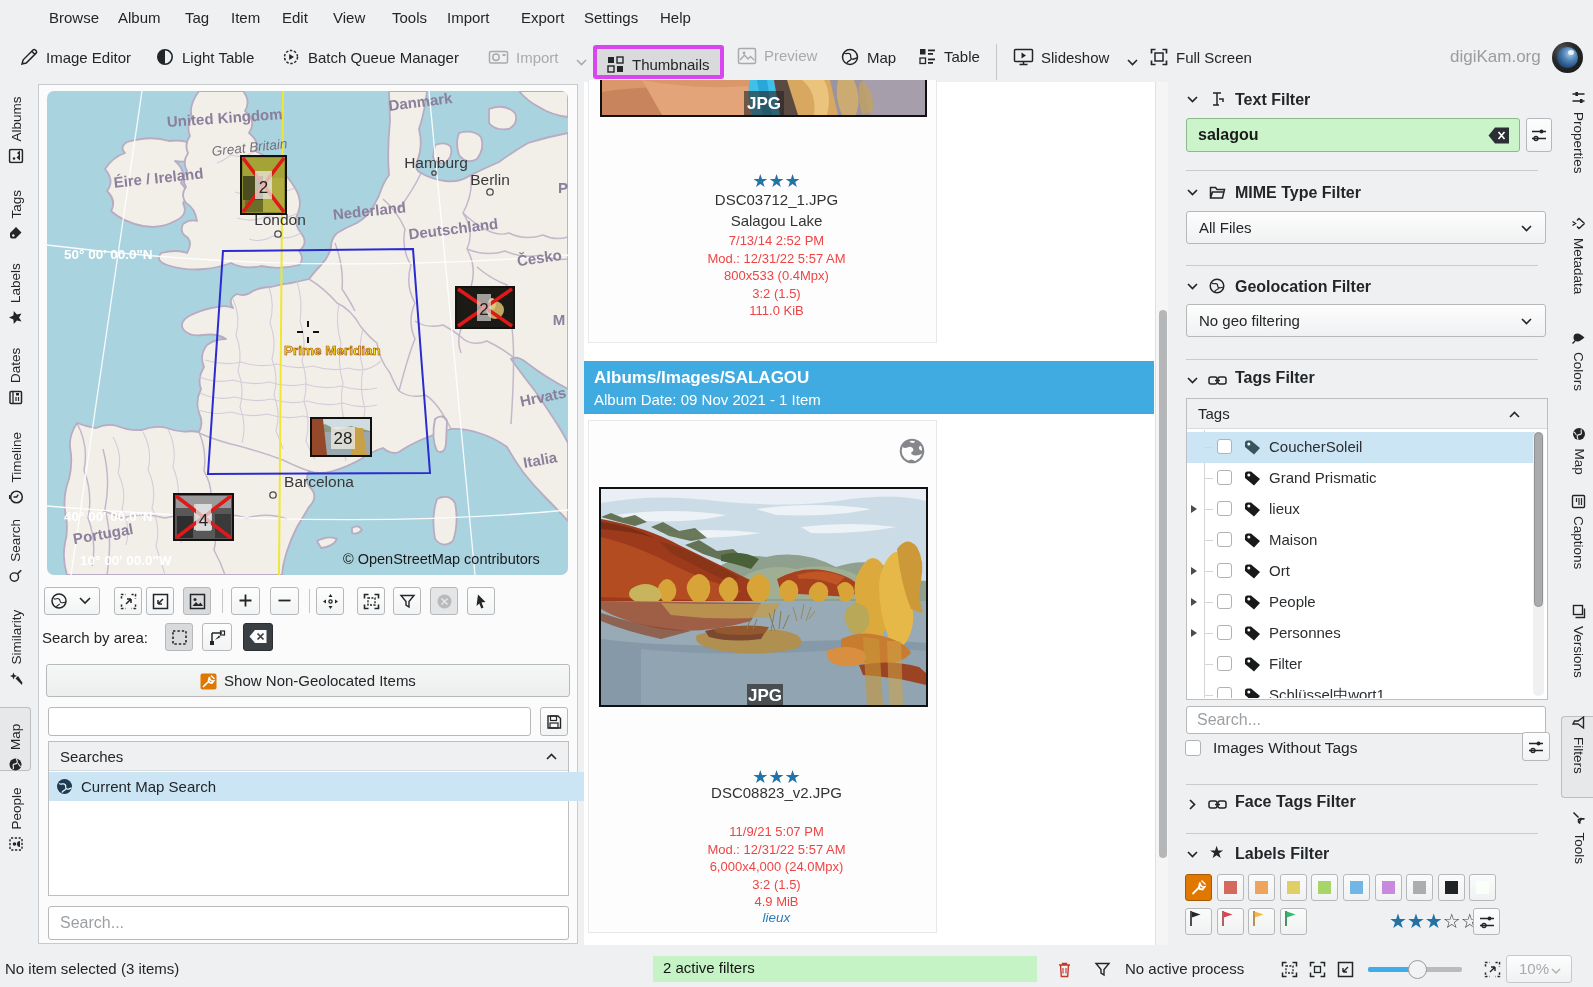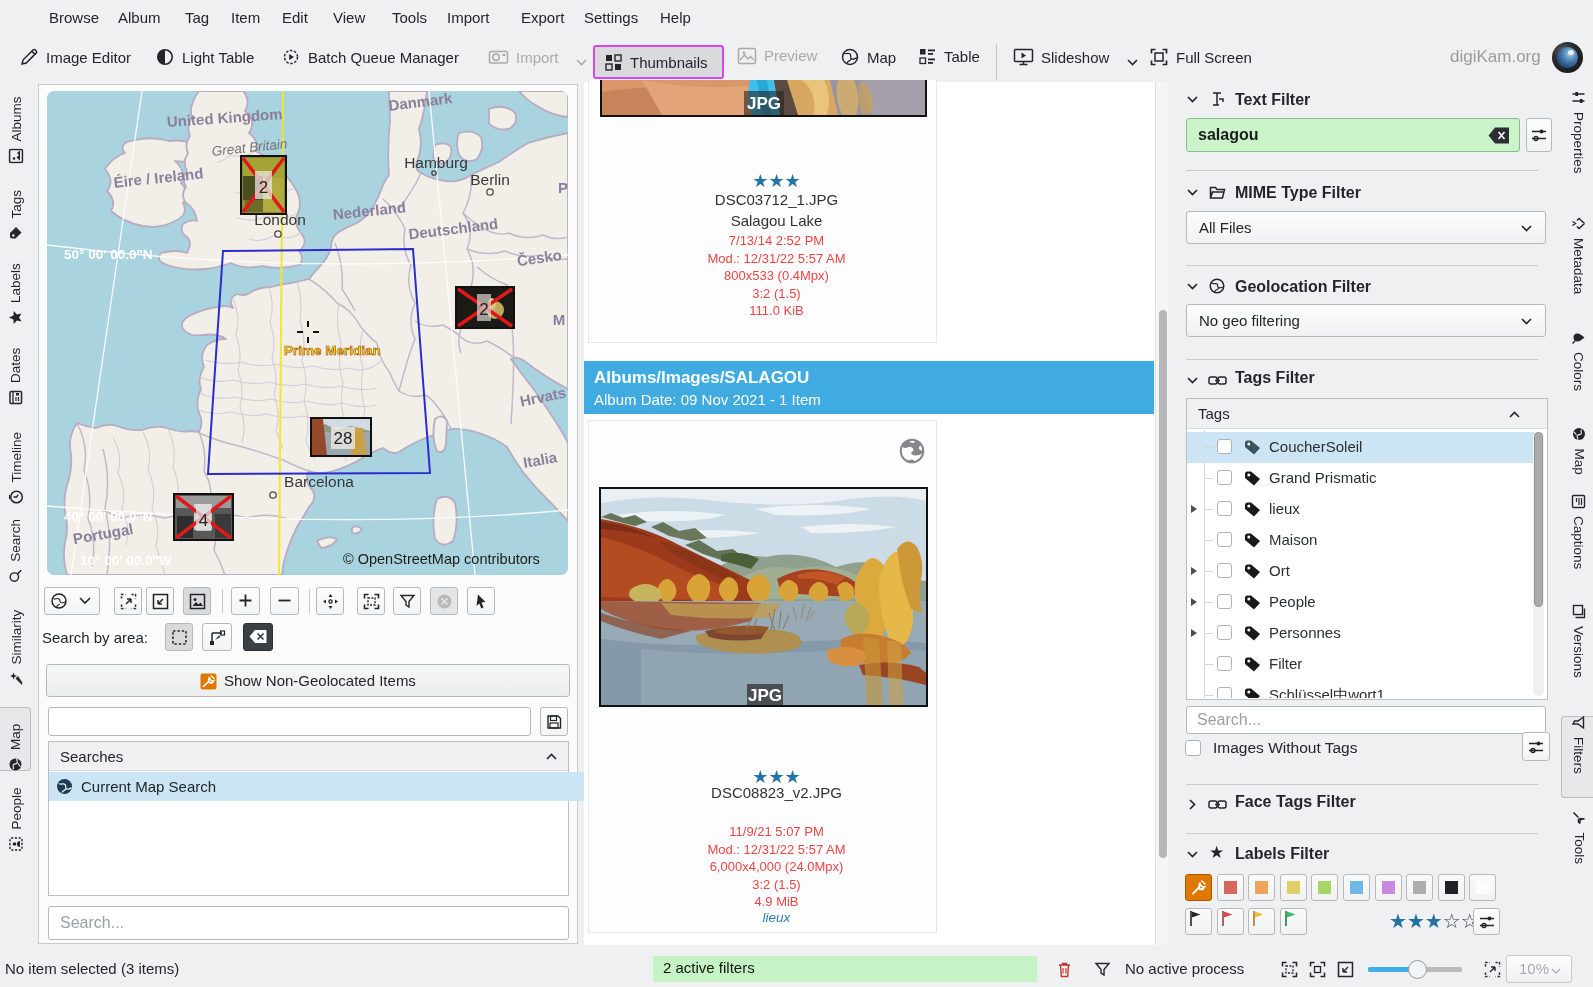--- a/index.html
+++ b/index.html
@@ -5,21 +5,21 @@
 * { margin:0; padding:0; box-sizing:border-box; }
 html,body { width:1593px; height:987px; overflow:hidden; background:#eff0f1;
   font-family:"Liberation Sans", sans-serif; color:#232629; }
 #menubar { position:absolute; left:0; top:0; width:1593px; height:36px; background:#eff0f1;margin-left:36px; }
 #menubar span { position:absolute; top:9px; font-size:15px; }
 #toolbar { position:absolute; left:0; top:36px; width:1593px; height:46px; background:#eff0f1; }
 .tbtn { position:absolute; top:11px; font-size:15px; color:#232629; white-space:nowrap; }
 .tbtn svg { vertical-align:-4px; margin-right:7px; }
 .dis { color:#a8aaac; }
 .thumbbtn { position:absolute; left:593px; top:9px; width:131px; height:34px;
-  background:#d9dadb; border:2px solid #d946ef; border-radius:3px; font-size:15px;
+  background:#d9dadb; border:4px solid #d946ef; border-radius:3px; font-size:15px;
   line-height:32px; text-align:left; padding-left:9px; }
 .vsep { position:absolute; top:8px; width:1px; height:36px; background:#c4c6c8; }
 .sidetab { position:absolute; left:0; width:30px; }
 .sidetab .sti { position:absolute; height:30px; transform:rotate(-90deg);
   display:flex; align-items:center; gap:7px; font-size:13.5px; white-space:nowrap; }
 .sidetab.active { background:#e6e8e9; border:1px solid #bcbec0; border-left:none;
   border-radius:0 4px 4px 0; left:0; width:31px; }
 .rsidetab { position:absolute; left:1562px; width:30px; }
 .rsidetab .rsti { position:absolute; height:30px; transform:rotate(90deg);
   display:flex; align-items:center; gap:7px; font-size:13.5px; white-space:nowrap; }

